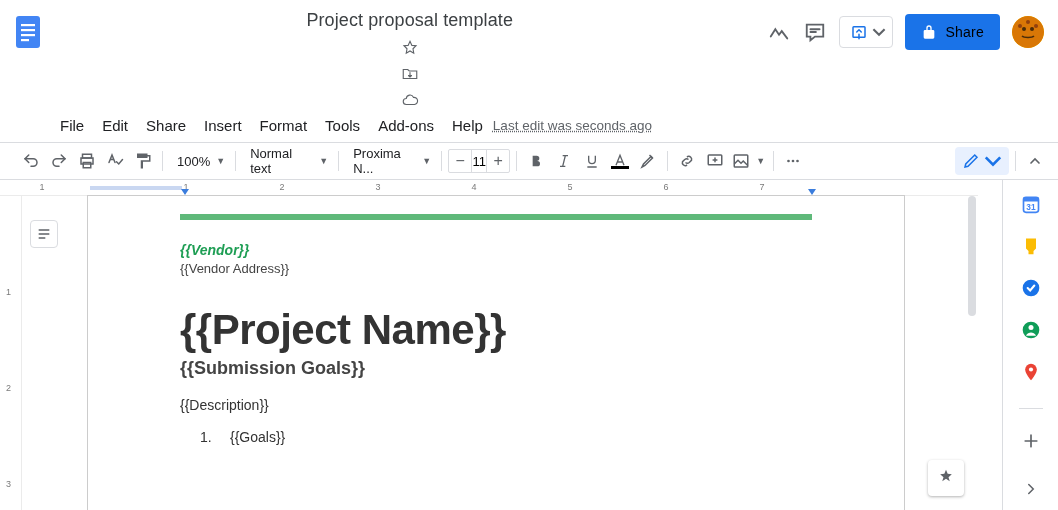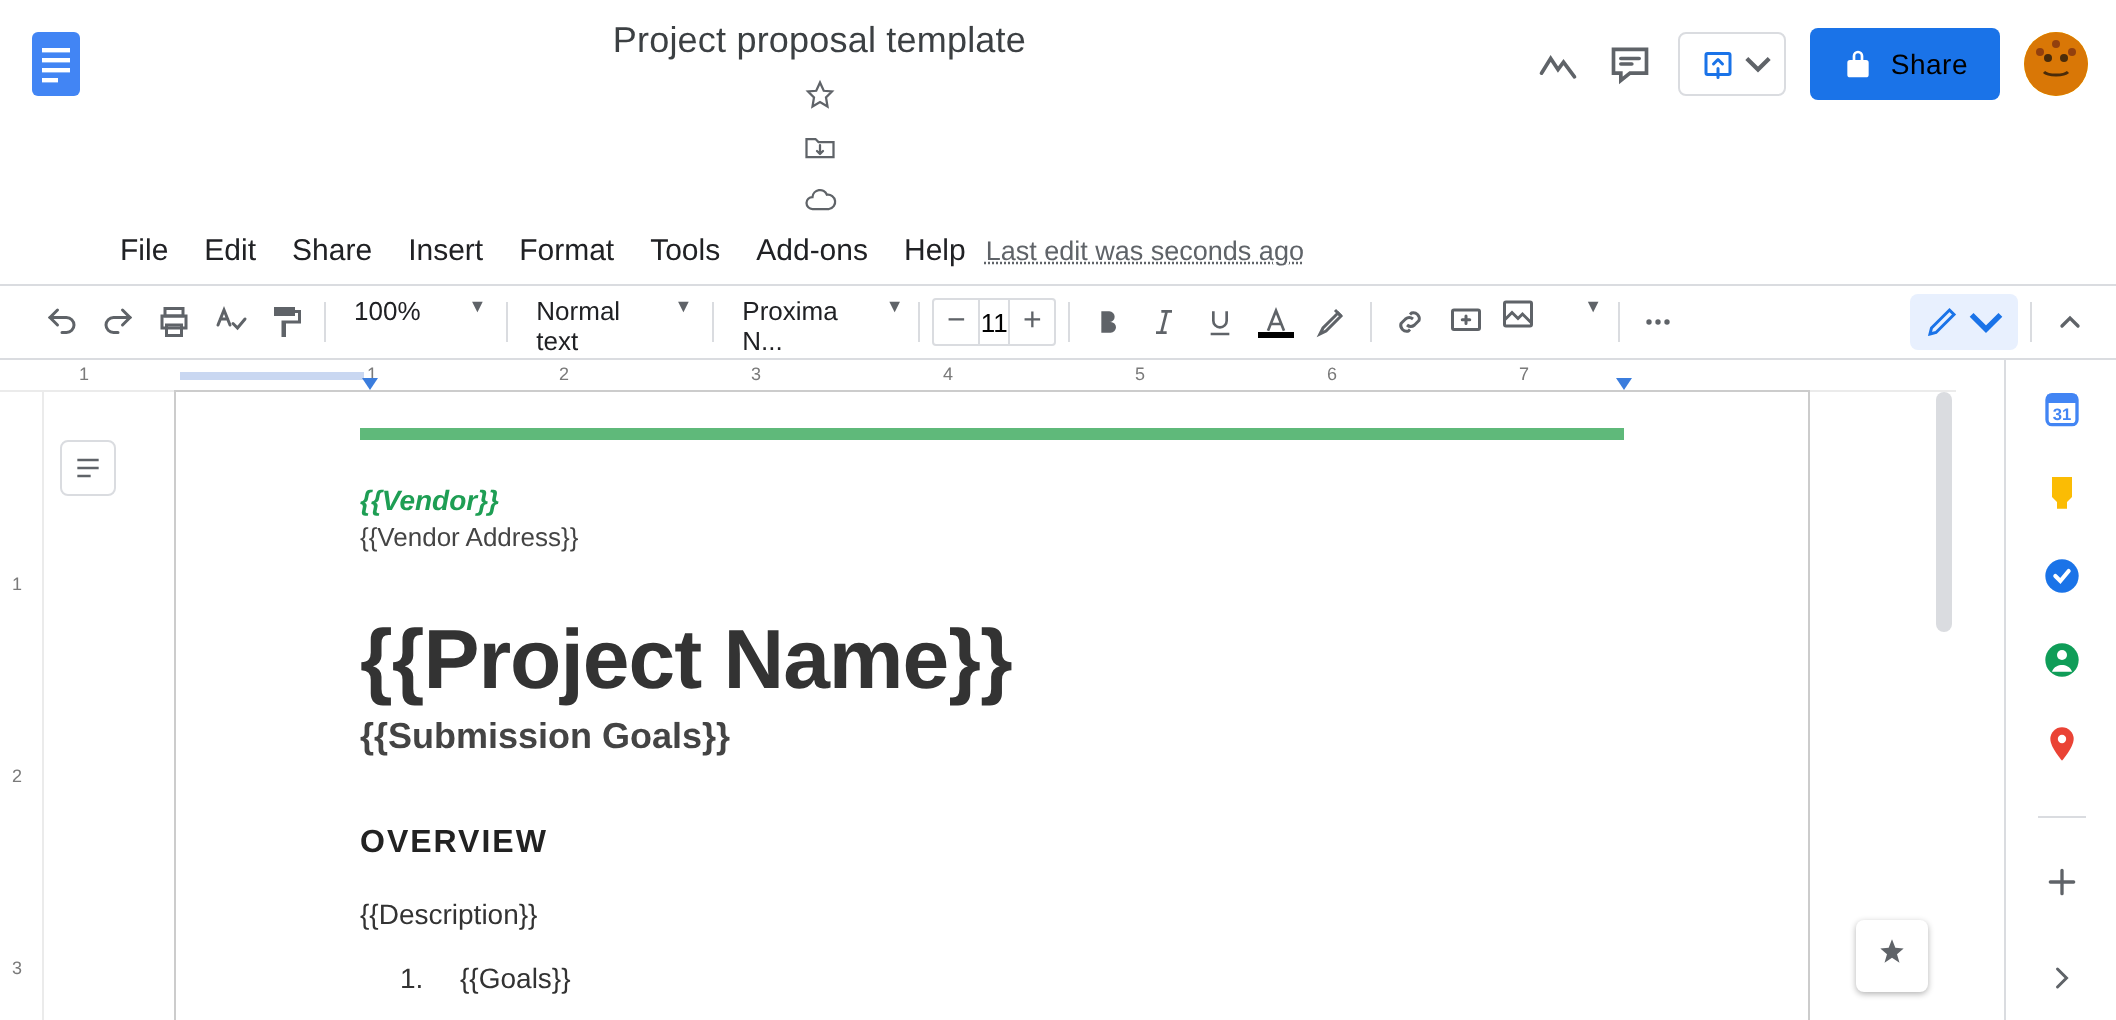--- a/index.html
+++ b/index.html
@@ -23,21 +23,21 @@
 .present-btn { display: flex; align-items: center; border: 1px solid #dadce0; border-radius: 4px; height: 32px; padding: 0 6px 0 10px; cursor: pointer; gap: 4px; }
 .present-btn .arrow { width: 14px; height: 14px; color:#1a73e8; }
 .share-btn { background: #1a73e8; color: #000000; border-radius: 4px; height: 36px; padding: 0 16px; display: flex; align-items: center; gap: 8px; font-size: 14px; font-weight: 500; cursor: pointer; letter-spacing: 0.25px; }
 .avatar { width: 32px; height: 32px; border-radius: 50%; overflow: hidden; background: #f4b400; display: flex; align-items: center; justify-content: center; }
 .avatar svg { width: 32px; height: 32px; }
 
 
 .toolbar { display: flex; align-items: center; height: 38px; border-top: 1px solid #dadce0; border-bottom: 1px solid #dadce0; padding: 0 10px 0 18px; gap: 2px; flex-shrink: 0; }
 .tbtn { width: 26px; height: 26px; display: flex; align-items: center; justify-content: center; color: #5f6368; cursor: pointer; border-radius: 2px; }
 .tsep { width: 1px; height: 20px; background: #dadce0; margin: 0 4px; }
-.tsel { display: flex; font-size: 13px; color: #202124; padding: 0 4px 0 8px; height: 26px; cursor: pointer; gap: 24px;}
+.tsel { display: flex; align-items: center; font-size: 13px; color: #202124; padding: 0 4px 0 8px; height: 26px; cursor: pointer; gap: 6px;}
 .tsel .dd { font-size: 9px; color:#5f6368; }
 .fontsize { display: flex; align-items: center; border: 1px solid #dadce0; border-radius: 2px; height: 24px; }
 .fontsize .pm { width: 22px; height: 22px; display:flex; align-items:center; justify-content:center; color:#5f6368; cursor:pointer; }
 .fontsize input { width: 16px; text-align: center; border: none; border-left: 1px solid #dadce0; border-right: 1px solid #dadce0; font-size: 13px; height: 22px; outline:none; }
 .tcolor { display: flex; flex-direction: column; align-items: center; width: 26px; cursor:pointer; }
 .tcolor .underline-bar { width: 18px; height: 3px; background: #000; margin-top: -1px;}
 .tspacer { flex: 1; }
 .editmode { display: flex; align-items: center; gap: 4px; border: 1px solid transparent; border-radius: 4px; height: 28px; padding: 0 6px; cursor:pointer; background: #e8f0fe; }
 .editmode svg { color: #1a73e8; width: 18px; height: 18px; }
 
@@ -320,21 +320,20 @@
       </div>
       <div class="scrollbar"></div>
 
       <div class="page">
         <div class="page-inner">
           <div class="greenbar"></div>
           <div class="vendor">{{Vendor}}</div>
           <div class="vaddress">{{Vendor Address}}</div>
           <div class="projname">{{Project Name}}</div>
           <div class="subdate">{{Submission Goals}}</div>
-          <div class="sechead">OVERVIEW</div>
           <div class="desc">{{Description}}</div>
           <div class="goal-row">
             <span class="goal-num">1.</span>
             <span>{{Goals}}</span>
           </div>
         </div>
       </div>
 
       <div class="explore">
         <svg width="20" height="20" viewBox="0 0 24 24" fill="#5f6368">

